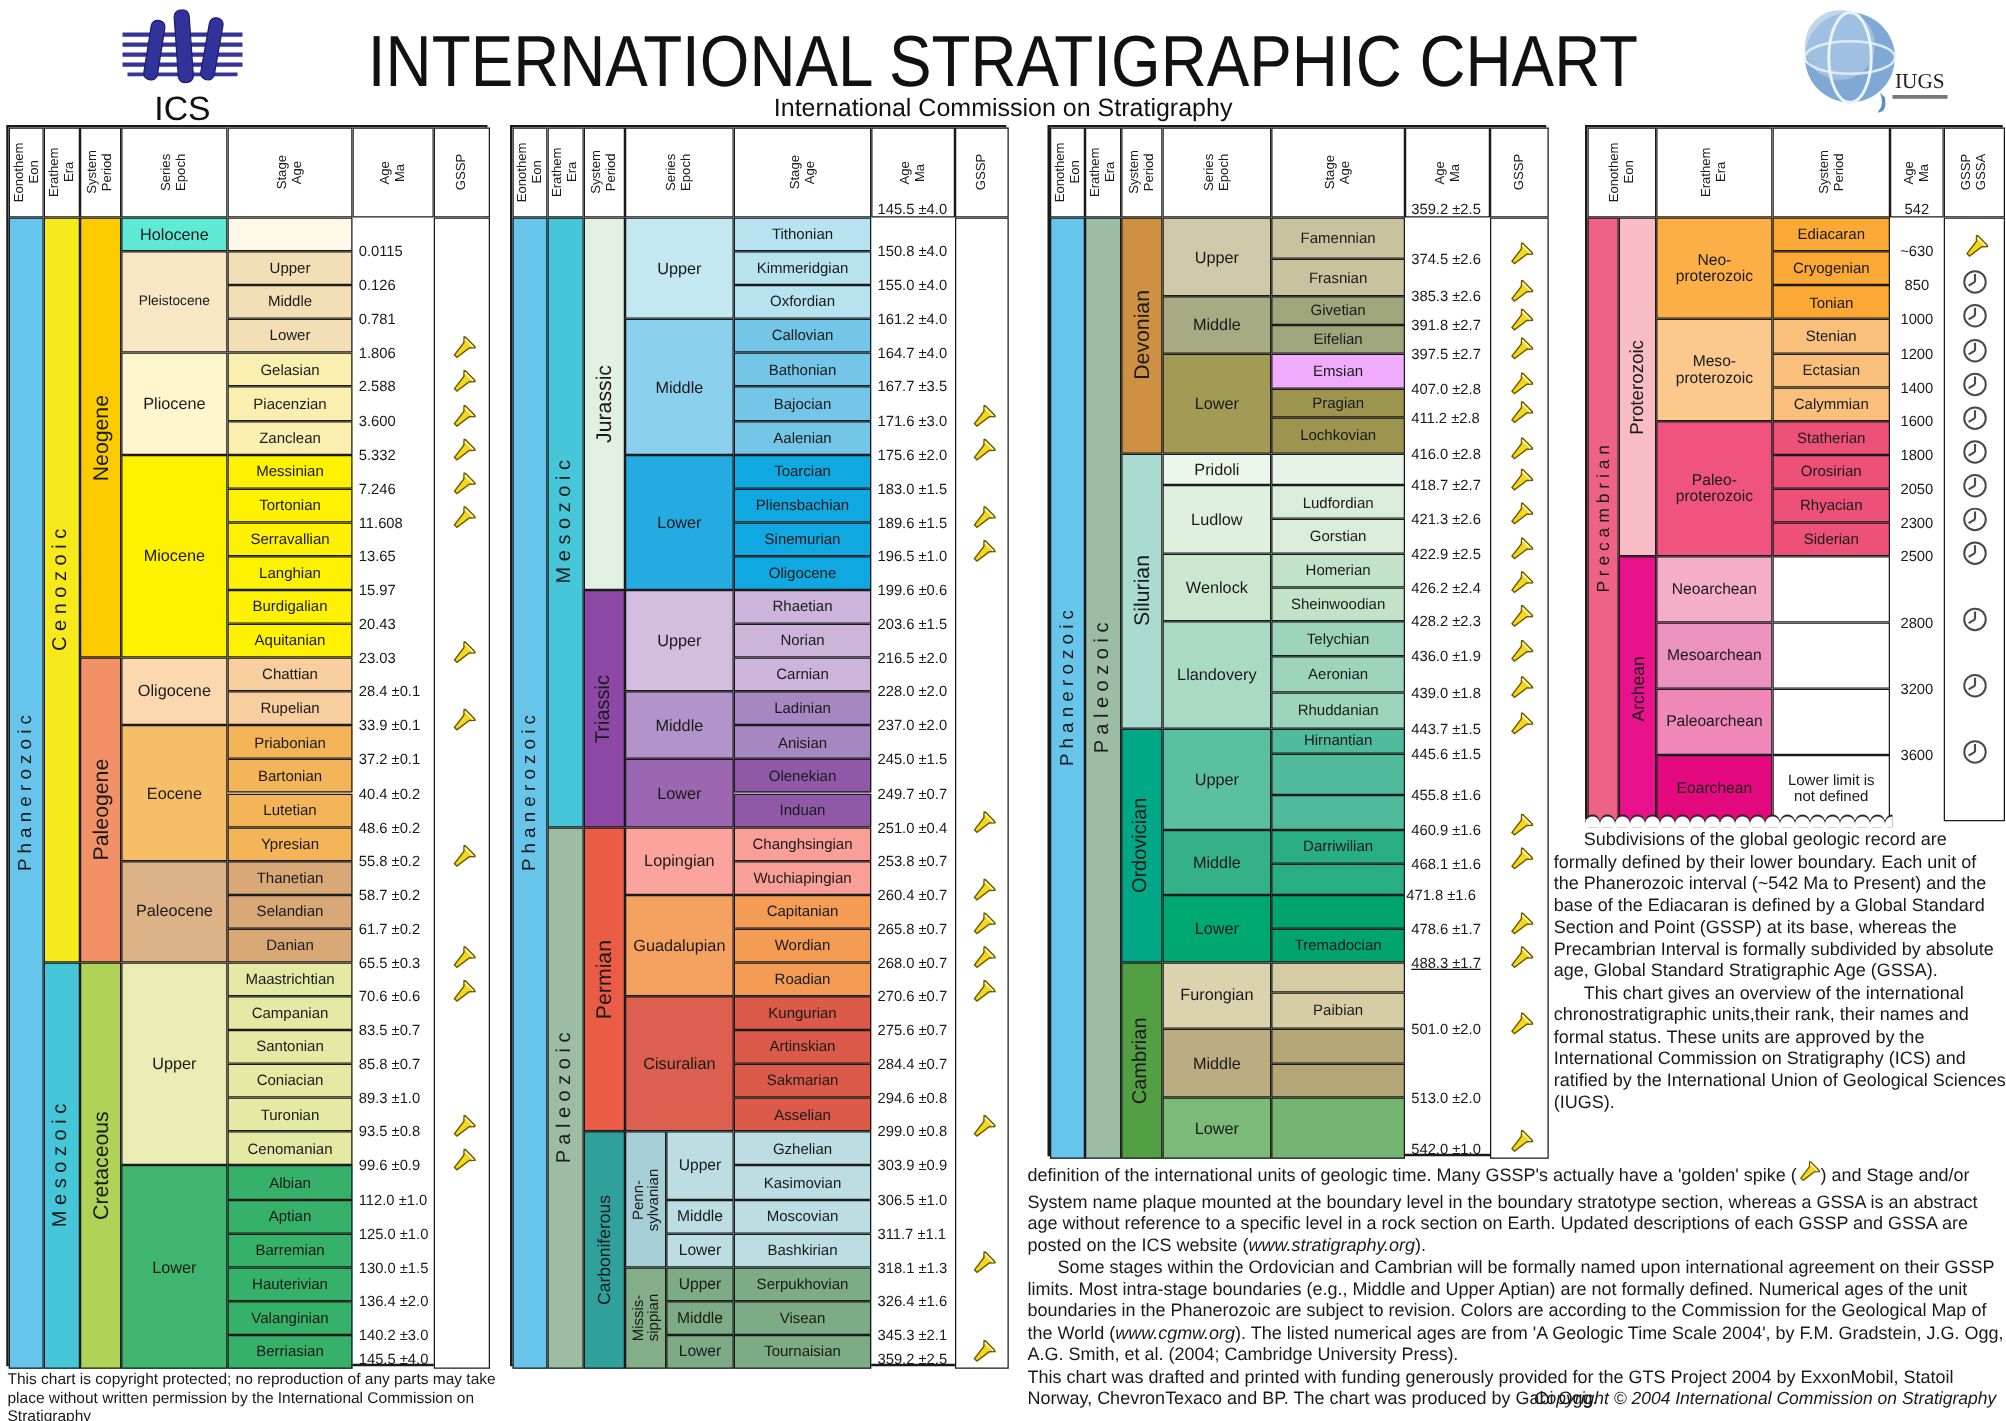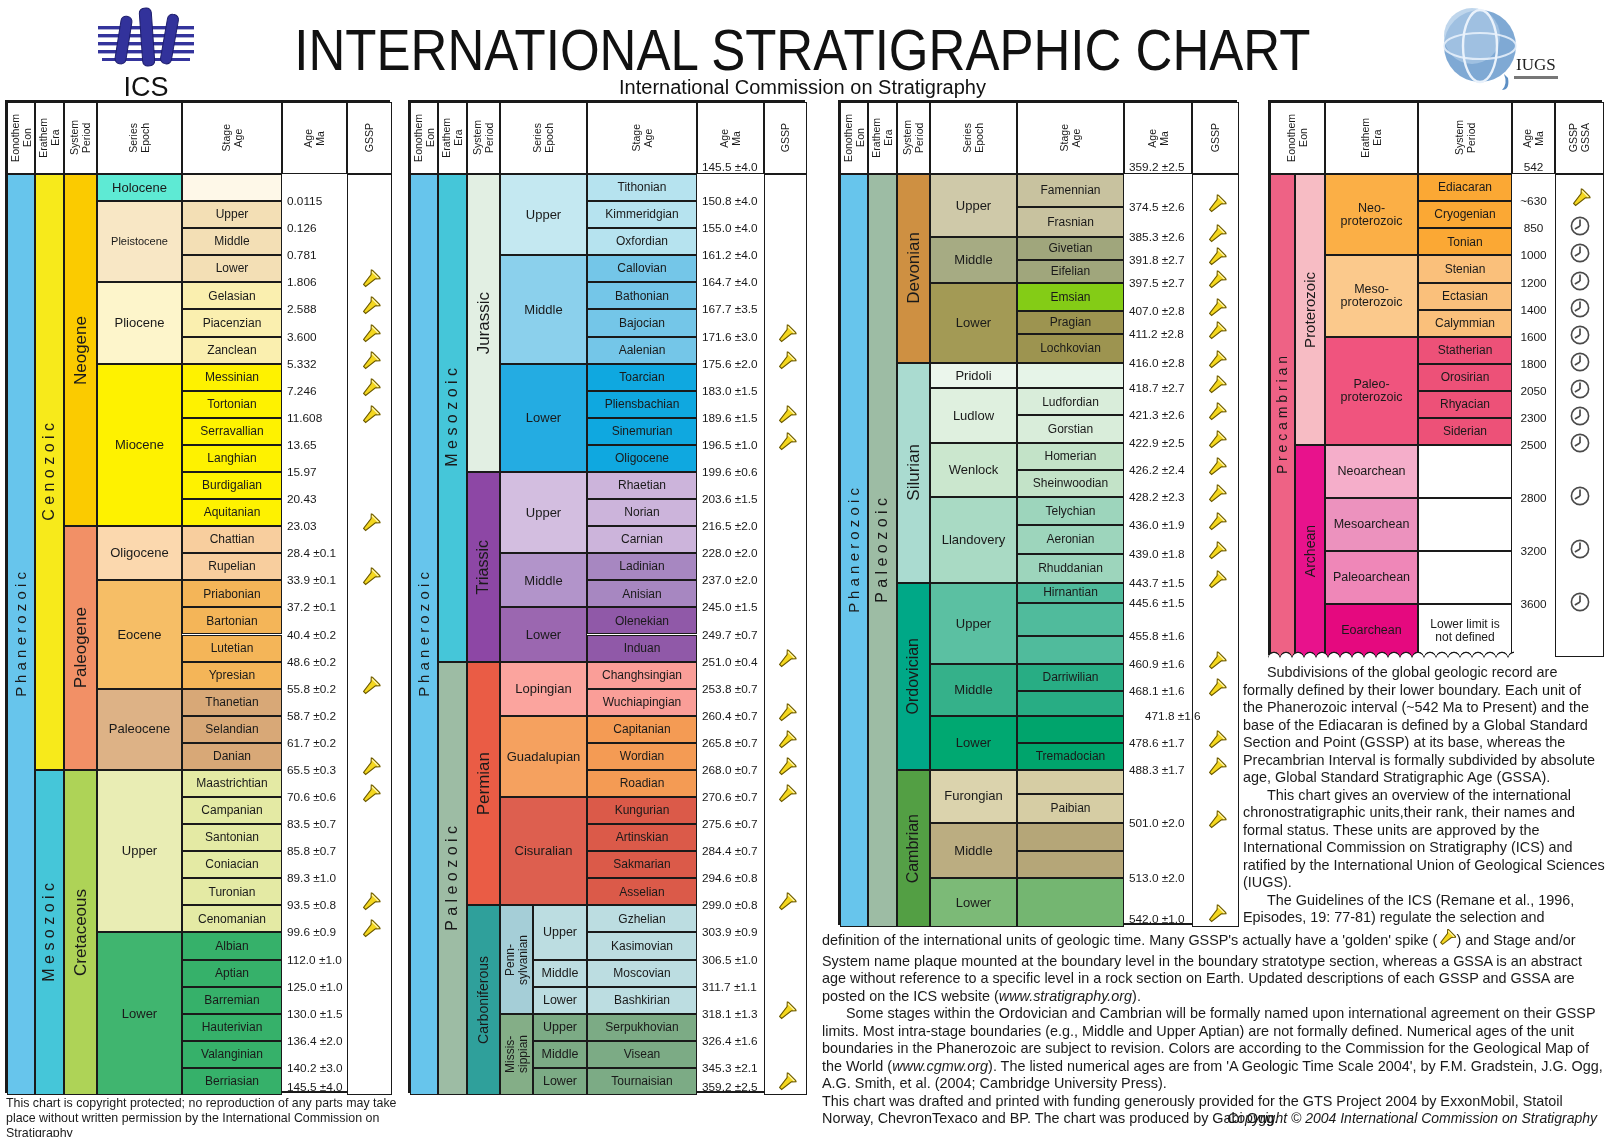--- a/index.html
+++ b/index.html
@@ -470,21 +470,21 @@
         <div class="cell" style="left: 90px; top: 480.649px; width: 87px; height: 81.444px; background: rgb(91, 192, 162); font-size: 13px;"><span style="white-space: pre-line;">Upper</span></div>
         <div class="cell" style="left: 90px; top: 562.093px; width: 87px; height: 51.4383px; background: rgb(53, 177, 138); font-size: 13px;"><span style="white-space: pre-line;">Middle</span></div>
         <div class="cell" style="left: 90px; top: 613.531px; width: 87px; height: 54.296px; background: rgb(0, 168, 113); font-size: 13px;"><span style="white-space: pre-line;">Lower</span></div>
         <div class="cell" style="left: 90px; top: 667.827px; width: 87px; height: 52.8672px; background: rgb(219, 211, 173); font-size: 13px;"><span style="white-space: pre-line;">Furongian</span></div>
         <div class="cell" style="left: 90px; top: 720.694px; width: 87px; height: 55.7249px; background: rgb(187, 173, 129); font-size: 13px;"><span style="white-space: pre-line;">Middle</span></div>
         <div class="cell" style="left: 90px; top: 776.419px; width: 87px; height: 48.5806px; background: rgb(124, 186, 119); font-size: 13px;"><span style="white-space: pre-line;">Lower</span></div>
         <div class="cell" style="left: 177px; top: 72px; width: 107px; height: 32.8634px; background: rgb(200, 194, 159); font-size: 12px;">Famennian</div>
         <div class="cell" style="left: 177px; top: 104.863px; width: 107px; height: 30.0057px; background: rgb(200, 194, 159); font-size: 12px;">Frasnian</div>
         <div class="cell" style="left: 177px; top: 134.869px; width: 107px; height: 22.8615px; background: rgb(160, 166, 124); font-size: 12px;">Givetian</div>
         <div class="cell" style="left: 177px; top: 157.731px; width: 107px; height: 22.8615px; background: rgb(160, 166, 124); font-size: 12px;">Eifelian</div>
-        <div class="cell" style="left: 177px; top: 180.592px; width: 107px; height: 28.5769px; background: #84cc16; font-size: 12px;">Emsian</div>
+        <div class="cell" style="left: 177px; top: 180.592px; width: 107px; height: 28.5769px; background: #f0abfc; font-size: 12px;">Emsian</div>
         <div class="cell" style="left: 177px; top: 209.169px; width: 107px; height: 22.8615px; background: rgb(157, 148, 80); font-size: 12px;">Pragian</div>
         <div class="cell" style="left: 177px; top: 232.03px; width: 107px; height: 28.5769px; background: rgb(157, 148, 80); font-size: 12px;">Lochkovian</div>
         <div class="cell" style="left: 177px; top: 260.607px; width: 107px; height: 25.7192px; background: rgb(230, 244, 232); font-size: 12px;"></div>
         <div class="cell" style="left: 177px; top: 286.326px; width: 107px; height: 27.148px; background: rgb(217, 237, 218); font-size: 12px;">Ludfordian</div>
         <div class="cell" style="left: 177px; top: 313.474px; width: 107px; height: 27.148px; background: rgb(217, 237, 218); font-size: 12px;">Gorstian</div>
         <div class="cell" style="left: 177px; top: 340.622px; width: 107px; height: 27.148px; background: rgb(195, 227, 200); font-size: 12px;">Homerian</div>
         <div class="cell" style="left: 177px; top: 367.77px; width: 107px; height: 27.148px; background: rgb(195, 227, 200); font-size: 12px;">Sheinwoodian</div>
         <div class="cell" style="left: 177px; top: 394.918px; width: 107px; height: 28.5769px; background: rgb(157, 213, 188); font-size: 12px;">Telychian</div>
         <div class="cell" style="left: 177px; top: 423.495px; width: 107px; height: 28.5769px; background: rgb(157, 213, 188); font-size: 12px;">Aeronian</div>
         <div class="cell" style="left: 177px; top: 452.072px; width: 107px; height: 28.5769px; background: rgb(157, 213, 188); font-size: 12px;">Rhuddanian</div>
@@ -513,23 +513,23 @@
         <div class="agelabel" style="left: 289px; top: 340.622px;">422.9 ±2.5</div>
         <div class="agelabel" style="left: 289px; top: 367.77px;">426.2 ±2.4</div>
         <div class="agelabel" style="left: 289px; top: 394.918px;">428.2 ±2.3</div>
         <div class="agelabel" style="left: 289px; top: 423.495px;">436.0 ±1.9</div>
         <div class="agelabel" style="left: 289px; top: 452.072px;">439.0 ±1.8</div>
         <div class="agelabel" style="left: 289px; top: 480.649px;">443.7 ±1.5</div>
         <div class="agelabel" style="left: 289px; top: 500.653px;">445.6 ±1.5</div>
         <div class="agelabel" style="left: 289px; top: 533.516px;">455.8 ±1.6</div>
         <div class="agelabel" style="left: 289px; top: 562.093px;">460.9 ±1.6</div>
         <div class="agelabel" style="left: 289px; top: 589.241px;">468.1 ±1.6</div>
-        <div class="agelabel" style="left: 305px; top: 613.531px; text-align: center;">471.8 ±1.6</div>
+        <div class="agelabel" style="left: 285px; top: 613.531px; text-align: center;">471.8 ±1.6</div>
         <div class="agelabel" style="left: 289px; top: 640.679px;">478.6 ±1.7</div>
-        <div class="agelabel" style="left: 289px; top: 667.827px;">488.3 ±1.7</div>
+        <div class="agelabel" style="left: 289px; top: 667.827px; text-decoration: underline;">488.3 ±1.7</div>
         <div class="agelabel" style="left: 289px; top: 720.694px;">501.0 ±2.0</div>
         <div class="agelabel" style="left: 289px; top: 776.419px;">513.0 ±2.0</div>
         <div class="agelabel" style="left: 289px; top: 817px;">542.0 ±1.0</div>
         <div class="icon" style="left: 375.5px; top: 104.863px;"><svg width="21" height="21" viewBox="0 0 22 22">
             <g transform="rotate(45 11 11)">
               <path d="M4 2 L18 2 L14.2 6.2 L12.5 19 L9.5 19 L7.8 6.2 Z" fill="#F4D71F" stroke="#6b5900" stroke-width="1.2"></path>
               <path d="M6.2 3.4 L15.8 3.4" stroke="#fdf6b8" stroke-width="1.3"></path>
             </g>
           </svg></div>
         <div class="icon" style="left: 375.5px; top: 134.869px;"><svg width="21" height="21" viewBox="0 0 22 22">
@@ -773,21 +773,20 @@
             <line x1="11" y1="11" x2="11" y2="4.6" stroke="#4a4a4a" stroke-width="1.7"></line>
             <line x1="11" y1="11" x2="5.9" y2="14" stroke="#4a4a4a" stroke-width="1.7"></line>
           </svg></div>
         <div class="wave" style="left: -2px; top: 546px; width: 246px; height: 14px;"></div>
       </div>
     </div>
 
   <div class="abs" id="right-block">
     <p>Subdivisions of the global geologic record are formally defined by their lower boundary.  Each unit of the Phanerozoic interval (~542 Ma to Present) and the base of the Ediacaran is defined by a Global Standard Section and Point (GSSP) at its base, whereas the Precambrian Interval is formally subdivided by absolute age, Global Standard Stratigraphic Age (GSSA).</p>
     <p>This chart gives an overview of the international chronostratigraphic units,their rank, their names and formal status. These units are approved by the International Commission on Stratigraphy (ICS) and ratified by the International Union of Geological Sciences (IUGS).</p>
-    <p>The Guidelines of the ICS (Remane et al., 1996, Episodes, 19: 77-81) regulate the selection and</p>
   </div>
 
   <div class="abs" id="bottom-block">
     <p><span>definition of the international units of geologic time. Many GSSP's actually have a 'golden' spike (</span><span class="inline-spike" id="inline-spike-slot"><svg width="19" height="19" viewBox="0 0 22 22">
             <g transform="rotate(45 11 11)">
               <path d="M4 2 L18 2 L14.2 6.2 L12.5 19 L9.5 19 L7.8 6.2 Z" fill="#F4D71F" stroke="#6b5900" stroke-width="1.2"></path>
               <path d="M6.2 3.4 L15.8 3.4" stroke="#fdf6b8" stroke-width="1.3"></path>
             </g>
           </svg></span><span>) and Stage and/or System name plaque mounted at the boundary level in the boundary stratotype section, whereas a GSSA is an abstract age without reference to a specific level in a rock section on Earth.  Updated descriptions of each GSSP and GSSA are posted on the ICS  website (</span><span class="ital">www.stratigraphy.org</span><span>).</span></p>
     <p class="indent"><span>Some stages within the Ordovician and Cambrian will be formally named upon international agreement on their GSSP limits.  Most intra-stage boundaries (e.g., Middle and Upper Aptian) are not formally defined. Numerical ages of the unit boundaries in the Phanerozoic are subject to revision.  Colors are according to the Commission for the Geological Map of the World (</span><span class="ital">www.cgmw.org</span><span>). The listed numerical ages are from 'A Geologic Time Scale 2004', by F.M. Gradstein, J.G. Ogg, A.G. Smith, et al. (2004; Cambridge University Press).</span></p>

